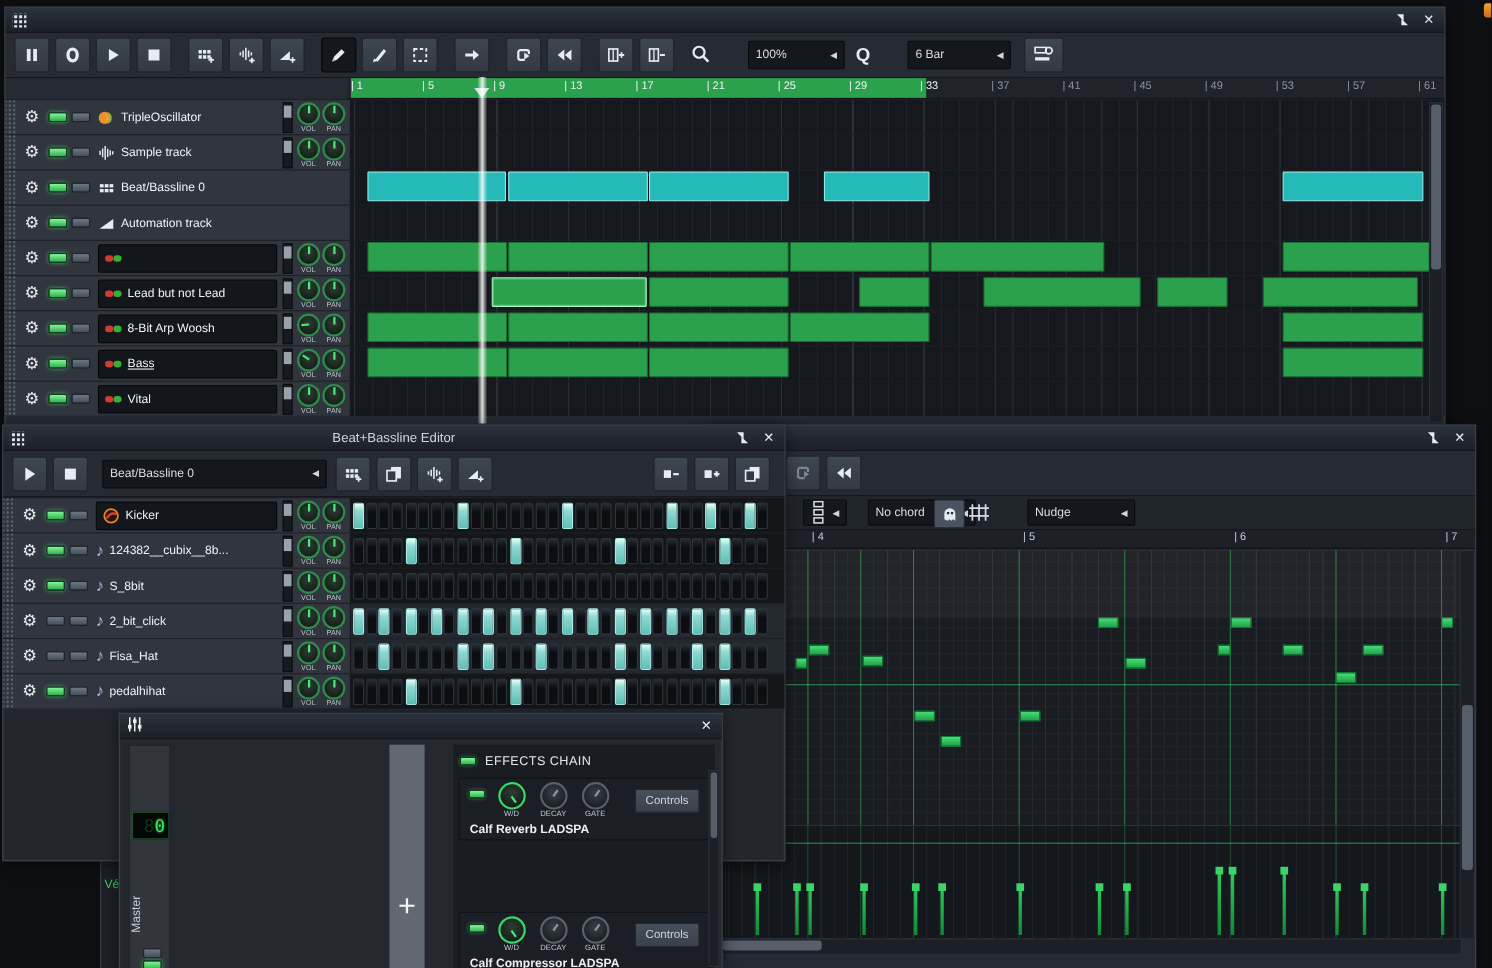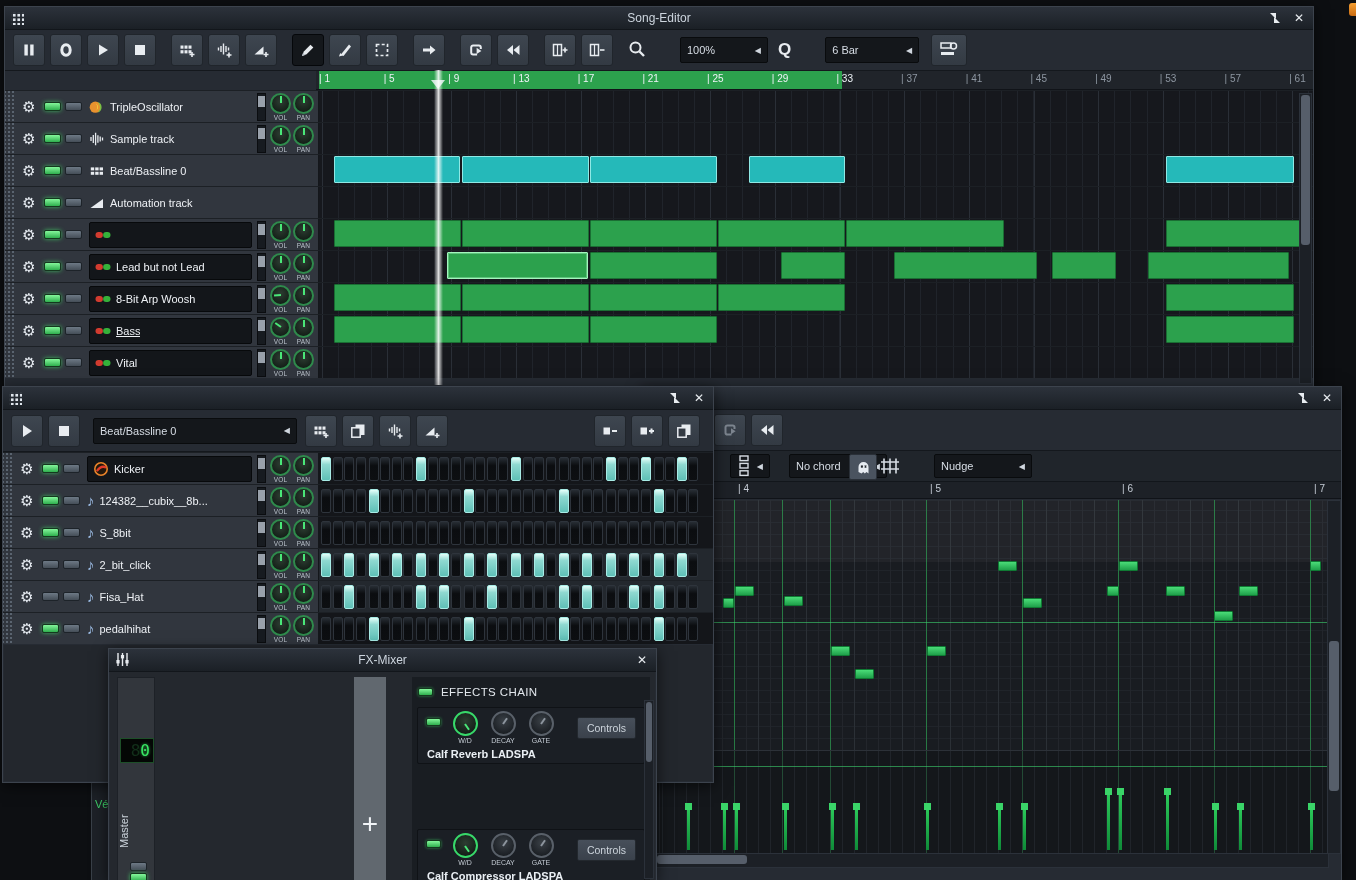--- a/index.html
+++ b/index.html
@@ -87,21 +87,20 @@
   .knlab{font-size:7px;color:#c3cad2;text-align:center;margin-top:1px;}
 </style>
 </head>
 <body>
 
 <div id="root">
 
   <div class="win" id="songwin" style="left:4px;top:6px;width:1308px;height:380px;z-index:10;">
     <div class="tbar">
       <span class="griddots"></span>
-      <span class="ttl">Song-Editor</span>
       <span class="winbtns">
         <span class="wbtn">
             <svg width="12" height="12">
               <path d="M1 1 h6 v6 z" fill="#e8ecf0"></path>
               <path d="M11 11 h-6 v-6 z" fill="#e8ecf0"></path>
             </svg>
           </span>
         <span class="wbtn">✕</span>
       </span>
     </div>
@@ -733,20 +732,21 @@
     </div>
     <div class="scrollgroove" style="right:0px;top:113px;width:12px;height:352px;">
       <div class="scrollhandle" style="left:1px;right:1px;top:140px;height:150px;"></div>
     </div>
     <div style="position:absolute;left:0;top:113px;width:12px;height:352px;background:#14171b;"></div>
   </div>
 
   <div class="win" id="beatwin" style="left:2px;top:386px;width:710px;height:395px;z-index:30;">
     <div class="tbar">
       <span class="griddots"></span>
+      <span class="ttl">Beat+Bassline Editor</span>
       <span class="winbtns">
         <span class="wbtn">
             <svg width="12" height="12">
               <path d="M1 1 h6 v6 z" fill="#e8ecf0"></path>
               <path d="M11 11 h-6 v-6 z" fill="#e8ecf0"></path>
             </svg>
           </span>
         <span class="wbtn">✕</span>
       </span>
     </div>
@@ -1316,21 +1316,20 @@
   </div>
 
   <div class="win" id="fxwin" style="left:108px;top:648px;width:547px;height:232px;z-index:40;border-bottom:none;">
     <div class="tbar">
       <span><svg width="15" height="15">
             <path d="M3 1 v13 M7.5 1 v13 M12 1 v13" stroke="#e8ecf0" stroke-width="1.4"></path>
             <rect x="1.4" y="8" width="3.2" height="3.4" fill="#e8ecf0"></rect>
             <rect x="5.9" y="3" width="3.2" height="3.4" fill="#e8ecf0"></rect>
             <rect x="10.4" y="8" width="3.2" height="3.4" fill="#e8ecf0"></rect>
           </svg></span>
-      <span class="ttl">FX-Mixer</span>
       <span class="winbtns">
           <span class="wbtn">✕</span>
         </span>
     </div>
     <div style="position:absolute;left:1px;right:1px;top:23px;bottom:0;background:#24282e;">
 
       <div style="position:absolute;left:7px;top:5px;width:36px;bottom:0;background:#32363c;border:1px solid #1d2127;">
         <div style="position:absolute;left:2px;top:60px;width:29px;height:23px;background:#040705;border:1px solid #1d4f28;display:flex;align-items:center;justify-content:flex-end;padding-right:3px;font-family:'DejaVu Sans Mono',monospace;font-size:16px;">
           <span style="color:#12301a;">8</span>
             <span style="color:#38e864;text-shadow:0 0 3px rgba(60,230,100,.8);">0</span>

